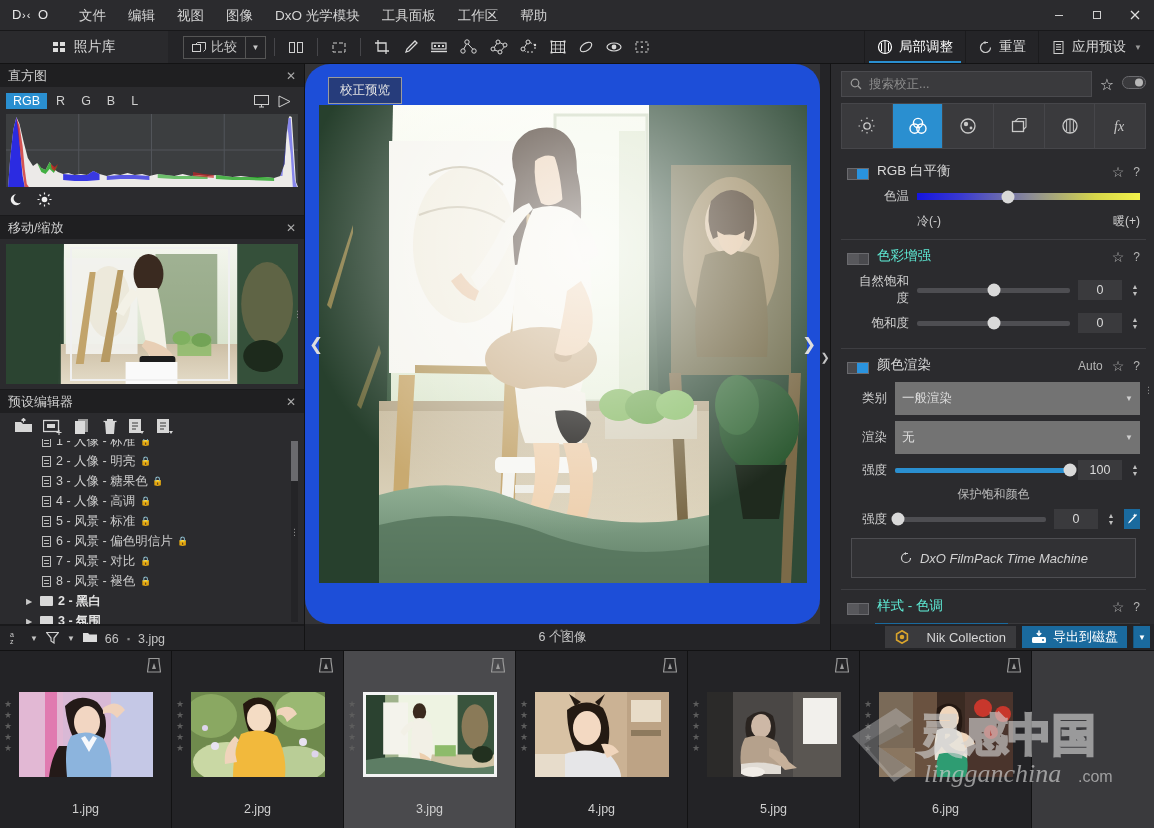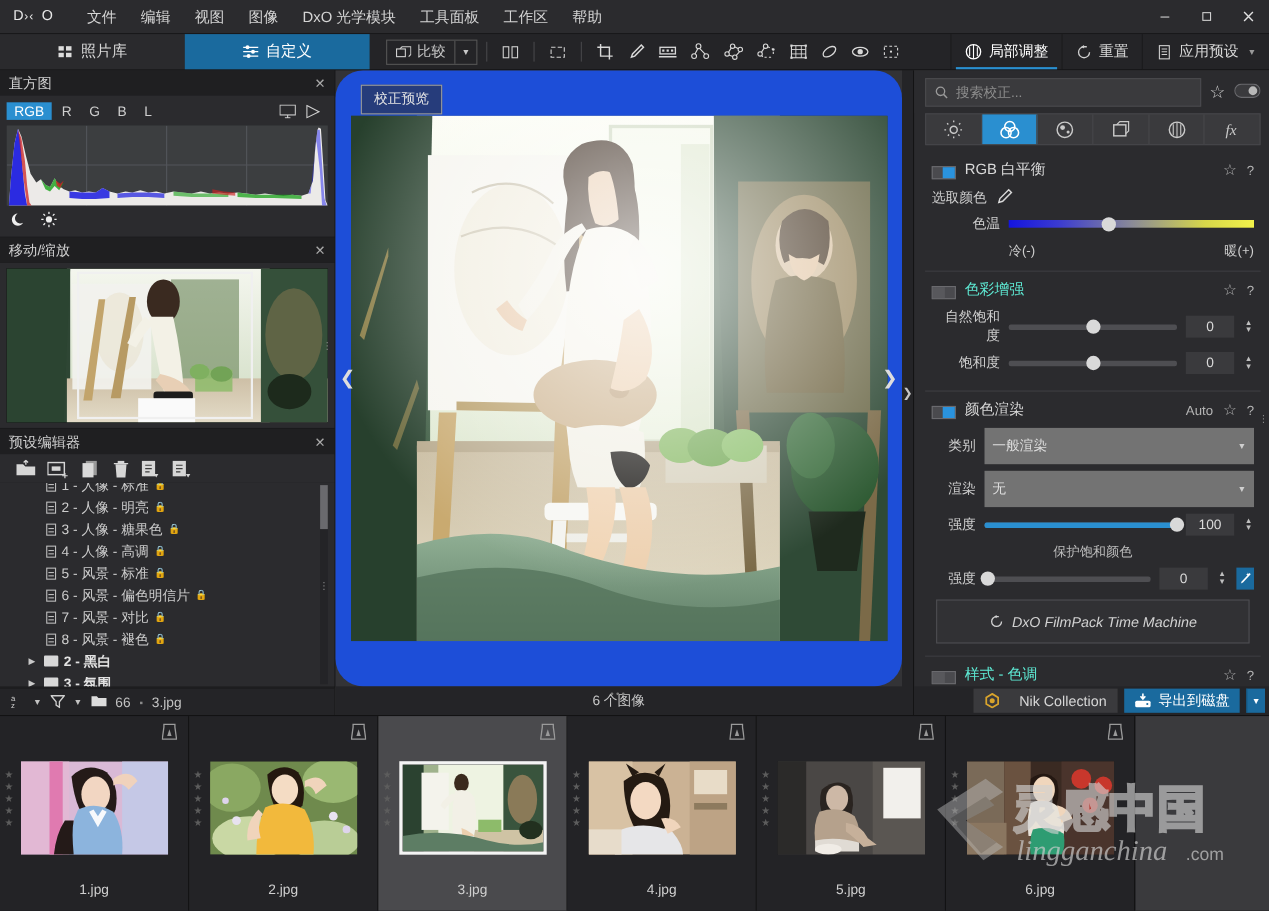--- a/index.html
+++ b/index.html
@@ -83,21 +83,21 @@
   .photo{ width:488px; height:478px; position:relative; overflow:hidden; }
   .navarrow{ position:absolute; top:50%; transform:translateY(-50%); color:#ddd; font-size:17px; width:16px; text-align:center; z-index:6; }
   .navarrow.l{ left:3px; } .navarrow.r{ right:3px; }
   .cbar{ height:26px; background:#242427; display:flex; align-items:center; justify-content:center; font-size:12.5px; color:#c9c9c9; flex:0 0 26px; position:relative; }
   .cbar .grip{ position:absolute; left:50%; top:2px; transform:translateX(-50%); color:#7d7d7d; font-size:9px; letter-spacing:2px; }
 
   
   .right{ width:324px; flex:0 0 324px; background:#2b2b2e; display:flex; flex-direction:column; border-left:1px solid #131314; }
   .r-search{ display:flex; align-items:center; gap:8px; padding:7px 8px 6px 10px; background:#2b2b2e; }
   .r-searchbox{ flex:1; height:26px; background:#3a3a3d; border:1px solid #4a4a4e; display:flex; align-items:center; gap:7px; padding:0 8px; color:#8d8d8d; font-size:12.5px; }
-  .r-tools{ display:flex; background:#3a3a3d; margin:0 8px 6px 10px; height:29px; border:1px solid #46464a; }
+  .r-tools{ display:flex; background:#3a3a3d; margin:0 8px 6px 10px; height:46px; border:1px solid #46464a; }
   .r-tool{ flex:1; display:flex; align-items:center; justify-content:center; color:#c9c9c9; border-right:1px solid #46464a; }
   .r-tool:last-child{ border-right:none; }
   .r-tool.on{ background:#2a8fd0; color:#fff; }
   .r-scroll{ flex:1; overflow:hidden; position:relative; padding:0 8px 0 10px; }
   .sect{ border-top:1px solid #3e3e42; padding:7px 6px 9px 6px; }
   .sect:first-child{ border-top:none; }
   .sect-hd{ display:flex; align-items:flex-end; gap:8px; margin-bottom:8px; }
   .sw{ width:22px; height:12px; background:#4a4a4e; border:1px solid #6a6a6e; position:relative; flex:0 0 22px; }
   .sw.on:after{ content:""; position:absolute; right:0; top:0; bottom:0; width:11px; background:#2a93de; }
   .sw.off:after{ content:""; position:absolute; left:0; top:0; bottom:0; width:11px; background:#58585c; }
@@ -185,29 +185,20 @@
 
   <div class="toolbar">
     <div class="tabbtn">
       <svg width="14" height="14" viewBox="0 0 14 14">
         <rect x="0" y="2" width="5" height="4" fill="#ddd"></rect>
           <rect x="7" y="2" width="5" height="4" fill="#ddd"></rect>
         <rect x="0" y="8" width="5" height="4" fill="#ddd"></rect>
           <rect x="7" y="8" width="5" height="4" fill="#ddd"></rect>
       </svg>
       <span>照片库</span>
-    </div>
-    <div class="tabbtn active">
-      <svg width="14" height="14" viewBox="0 0 14 14">
-        <path d="M0,3 H14 M0,7 H14 M0,11 H14" stroke="#fff" stroke-width="1.2"></path>
-        <circle cx="4" cy="3" r="1.8" fill="#fff"></circle>
-          <circle cx="9" cy="7" r="1.8" fill="#fff"></circle>
-          <circle cx="5" cy="11" r="1.8" fill="#fff"></circle>
-      </svg>
-      <span>自定义</span>
     </div>
 
     <div class="toolgroup">
       <div class="cmp">
         <div class="lbl">
           <svg width="14" height="12" viewBox="0 0 14 12">
             <rect x="0.5" y="3.5" width="8" height="7" fill="none" stroke="#d0d0d0"></rect>
             <path d="M3.5,3.5 L5.5,1.5 L13.5,1.5 L13.5,8.5 L11.5,10.5" fill="none" stroke="#d0d0d0"></path>
           </svg>
           <span>比较</span>
@@ -732,28 +723,20 @@
         <div class="sect">
           <div class="sect-hd">
             <span class="sw on"></span>
             <span class="sect-title">RGB 白平衡</span>
             <span class="right-bits">
               <span style="font-size:14px;">☆</span>
               <span>?</span>
             </span>
           </div>
           <div class="row">
-            <span style="font-size:12.5px;color:#cfcfcf;">选取颜色</span>
-            <span>
-              <svg width="16" height="15" viewBox="0 0 16 15">
-                  <path d="M12,1.5 L14.5,4 L6.5,12 L3,13 L4,9.5 Z" fill="none" stroke="#d8d8d8" stroke-width="1.3"></path>
-                </svg>
-            </span>
-          </div>
-          <div class="row">
             <span class="rlabel">色温</span>
             <span class="gradient">
               <span class="knob" style="left:41%;"></span>
             </span>
           </div>
           <div class="tempcap">
             <span>冷(-)</span>
             <span>暖(+)</span>
           </div>
         </div>

